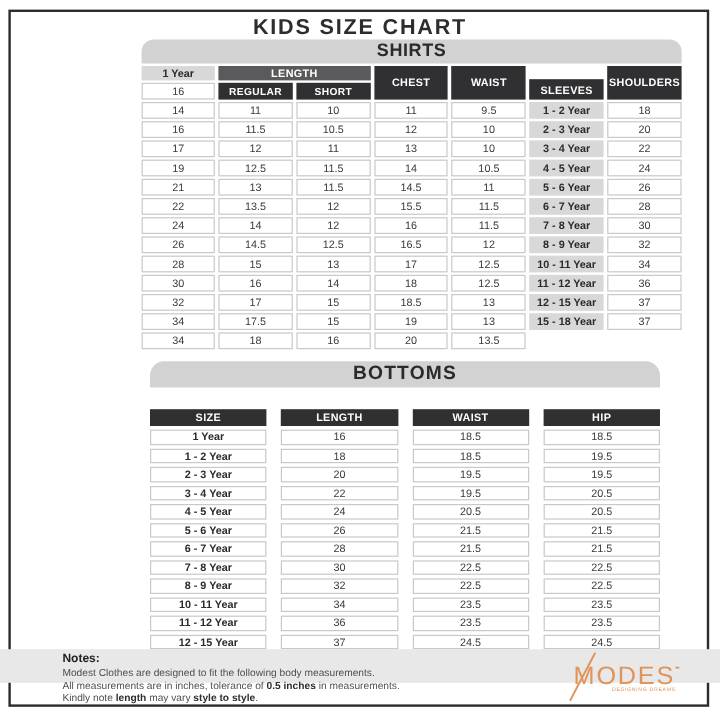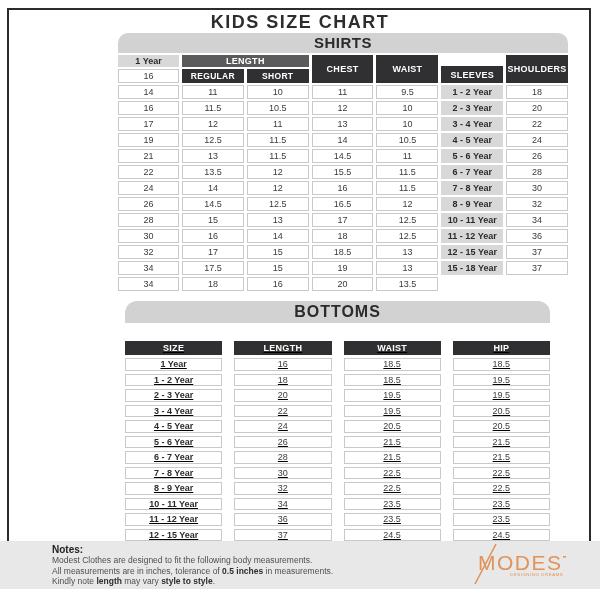--- a/index.html
+++ b/index.html
@@ -34,24 +34,24 @@
   .h-sleeves{grid-column:6;grid-row:1/3;margin-top:11px;}
   .h-shoulders{grid-column:7;grid-row:1/3;text-align:center;}
 
   .cell{display:flex;align-items:center;justify-content:center;
         font-size:9px;color:#3a3a3c;box-sizing:border-box;}
   .age-cell{background:#d8d8d8;font-weight:700;color:#2b2b2d;}
   .num-cell{background:#ffffff;border:1px solid #c9c9c9;}
 
   .bottoms-grid{display:grid;grid-template-columns:repeat(4,1fr);
                 grid-template-rows:14px;grid-auto-rows:12.5px;
-                column-gap:12px;row-gap:3px;text-decoration:underline;}
+                column-gap:12px;row-gap:3px;}
   .size-cell{background:#ffffff;border:1px solid #c9c9c9;font-weight:700;color:#2b2b2d;}
 
-  .notes-band{position:absolute;top:541px;left:0;width:600px;height:48px;
+  .notes-band{position:absolute;top:541px;left:0;width:600px;height:28px;
               background:#e8e8e8;z-index:2;}
   .notes{position:absolute;left:52px;top:3px;}
   .notes-heading{font-size:10px;font-weight:700;color:#222222;line-height:11px;}
   .note-line{font-size:8.5px;color:#4f4f4f;line-height:10.5px;}
   .note-line b{color:#2d2d2d;}
 
   .logo{position:absolute;right:34px;top:2px;width:96px;height:42px;}
 </style>
 </head>
 <body>

